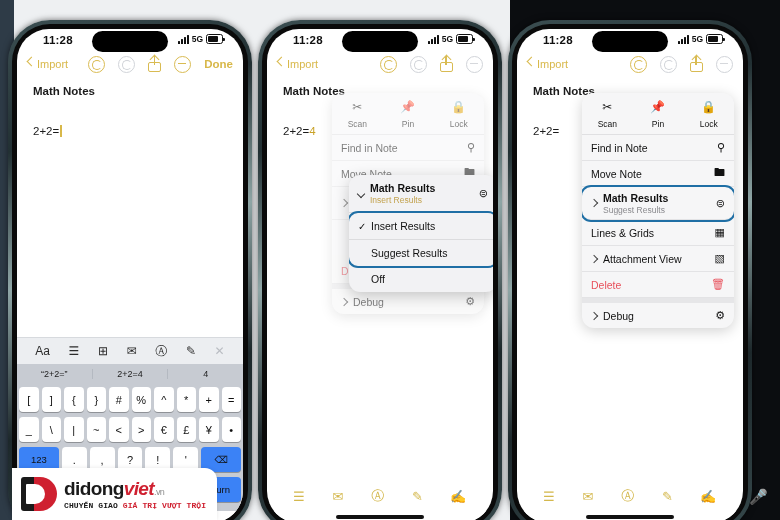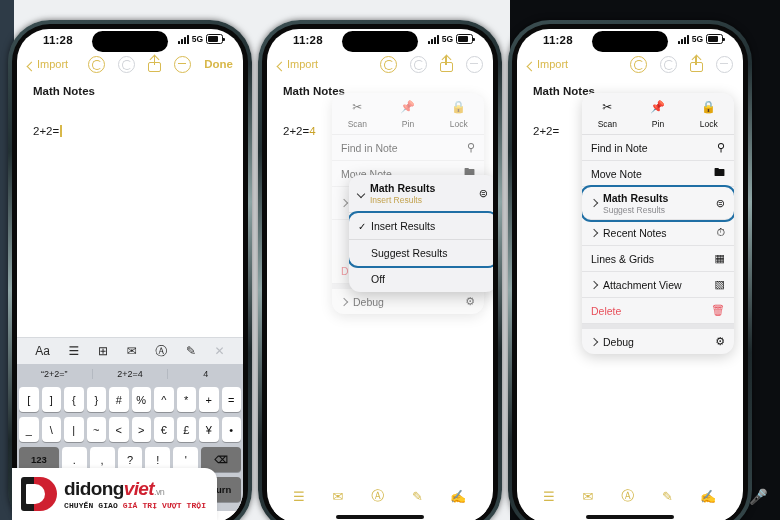--- a/index.html
+++ b/index.html
@@ -46,21 +46,21 @@
   .bars i{width:2px;background:#111;border-radius:.5px;display:block;}
   .bars i:nth-child(1){height:3px}.bars i:nth-child(2){height:5px}
   .bars i:nth-child(3){height:7px}.bars i:nth-child(4){height:9px}
   .netlbl{font-size:8.5px;font-weight:bold;color:#111;}
   .batt{width:17px;height:9.5px;border:1.2px solid #111;border-radius:2.5px;position:relative;display:flex;align-items:center;padding:1px;box-sizing:border-box;}
   .batt::after{content:"";position:absolute;right:-2.6px;top:2.6px;width:1.6px;height:3.6px;background:#111;border-radius:0 1px 1px 0;}
   .batt b{display:block;background:#111;height:100%;width:78%;border-radius:1px;}
 
   
   .navbar{height:22px;position:relative;display:flex;align-items:center;}
-  .nb-back{position:absolute;left:11px;display:flex;align-items:flex-end;gap:2px;color:#d8b84a;font-size:11px;}
+  .nb-back{position:absolute;left:11px;display:flex;align-items:flex-start;gap:2px;color:#d8b84a;font-size:11px;}
   .chev-l{width:6px;height:6px;border-left:1.6px solid #d8b84a;border-bottom:1.6px solid #d8b84a;transform:rotate(45deg);}
   .nb-icons{position:absolute;right:10px;display:flex;align-items:center;gap:13px;}
   .cicon{width:15px;height:15px;border-radius:50%;border:1.3px solid #d9bb52;position:relative;}
   .cicon.dim{border-color:#d0d3d8;}
   .cicon .arr{position:absolute;left:3px;top:3px;width:8px;height:8px;border:1.3px solid #d9bb52;border-right-color:transparent;border-radius:50%;}
   .cicon.dim .arr{border-color:#d0d3d8;border-right-color:transparent;}
   .cicon.minus::before{content:"";position:absolute;left:3px;top:6.2px;width:8px;height:1.4px;background:#d9bb52;}
   .cicon.minus.dim::before{background:#d6d8dc;}
   .share{width:13px;height:16px;position:relative;}
   .share .bx{position:absolute;bottom:0;left:0;width:13px;height:10px;border:1.3px solid #d9bb52;border-radius:2px;box-sizing:border-box;}
@@ -78,21 +78,21 @@
   
   .kbwrap{position:absolute;left:0;right:0;bottom:0;}
   .fmtbar{height:26px;background:#eceef1;display:flex;align-items:center;justify-content:space-around;padding:0 9px;border-top:.5px solid #d7dade;}
   .fmtbar span{font-size:12px;color:#2b2b2b;}
   .kbtop{height:20px;background:#c7cbd2;display:flex;align-items:center;}
   .kbtop div{flex:1;text-align:center;font-size:9px;color:#1d1d1d;}
   .kbtop div+div{border-left:.5px solid #b4b9c1;}
   .keyboard{background:#c7cbd2;padding:3px 2px 4px 2px;}
   .krow{display:flex;justify-content:center;gap:3px;margin-bottom:5px;}
   .key{background:#fff;border-radius:4px;height:25px;min-width:19px;flex:1;display:flex;align-items:center;justify-content:center;font-size:11px;color:#111;box-shadow:0 1px 0 rgba(0,0,0,.28);}
-  .key.gray{background:#737373;font-weight:bold;}
+  .key.gray{background:#3b82f6;}
   .key.wide{flex:1.6;font-size:9.5px;}
   .key.space{flex:4.2;font-size:10px;}
   .homebar{height:12px;display:flex;align-items:center;justify-content:center;background:#fff;}
   .homebar i{display:block;width:88px;height:3.6px;border-radius:2px;background:#111;}
 
   
   .bottombar{position:absolute;left:0;right:0;bottom:12px;height:30px;display:flex;align-items:center;justify-content:space-around;padding:0 12px;box-sizing:border-box;}
   .bicon{font-size:13px;color:#d4b84d;}
 
   
@@ -476,25 +476,20 @@
         </div>
         <div class="ctx-row sub hl">
           <span class="chev"></span>
           <span class="sub2">
             <span class="s1">Math Results</span>
             <span class="s2">Suggest Results</span>
           </span>
           <span class="ico">⊜</span>
         </div>
         <div class="ctx-row">
-          <span class="chev"></span>
-          <span class="lbl">Recent Notes</span>
-          <span class="ico">⏱</span>
-        </div>
-        <div class="ctx-row">
           <span class="lbl">Lines &amp; Grids</span>
           <span class="ico">▦</span>
         </div>
         <div class="ctx-row">
           <span class="chev"></span>
           <span class="lbl">Attachment View</span>
           <span class="ico">▧</span>
         </div>
         <div class="ctx-row danger">
           <span class="lbl">Delete</span>

